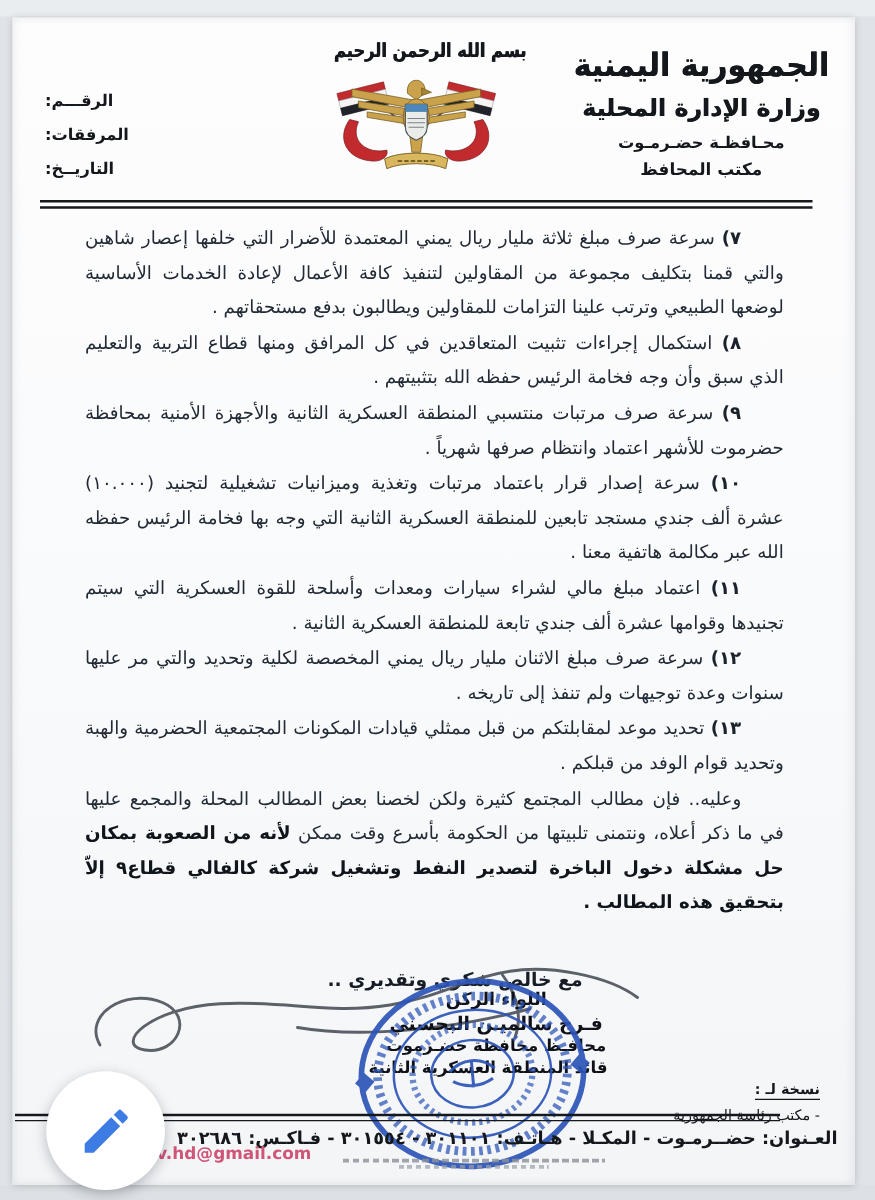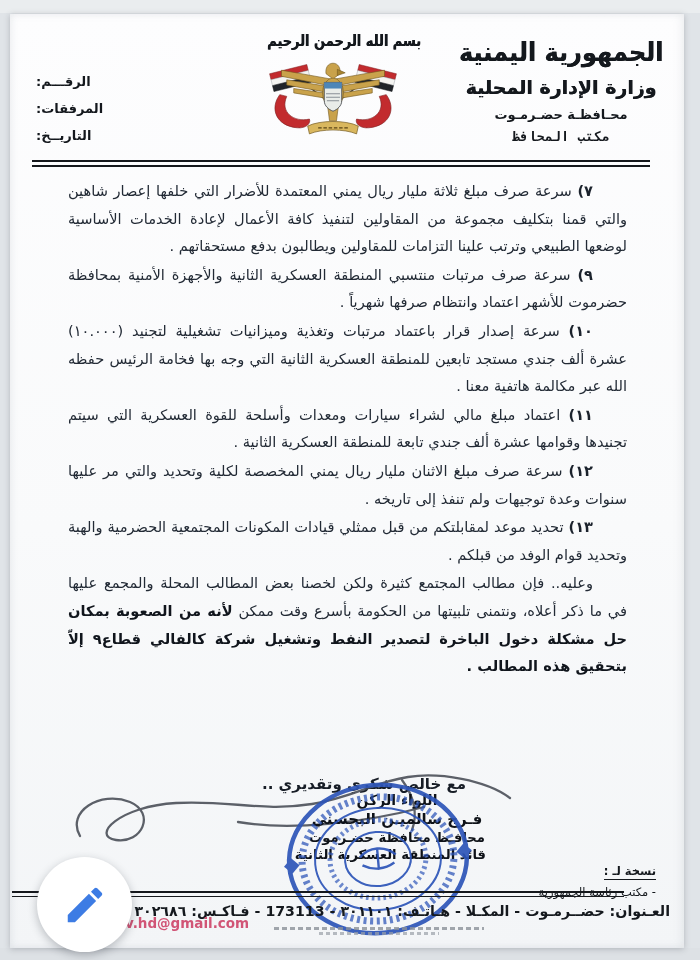--- a/index.html
+++ b/index.html
@@ -19,21 +19,21 @@
     direction:rtl;
     color:#1f2630;
   }
 
   
   .lh-right{position:absolute;top:22px;right:14px;width:218px;text-align:center;color:#14181d;}
   .lh-republic{font-size:24px;font-weight:bold;letter-spacing:1px;transform:scaleY(1.08);line-height:1.4;
                text-shadow:.4px 0 0 #14181d;}
   .lh-ministry{font-size:19px;font-weight:bold;margin-top:6px;text-shadow:.4px 0 0 #14181d;}
   .lh-gov{font-size:13px;font-weight:bold;margin-top:9px;}
-  .lh-office{font-size:13.5px;font-weight:bold;margin-top:6px;font-family:Liberation Mono, monospace;}
+  .lh-office{font-size:13.5px;font-weight:bold;margin-top:6px;}
 
   .lh-center{position:absolute;top:16px;left:50%;transform:translateX(-50%);width:160px;text-align:left;text-decoration:underline;}
   .bismillah{font-size:13px;font-weight:bold;color:#14181d;line-height:1.25;letter-spacing:.5px;
              transform:scaleY(1.2);display:inline-block;text-shadow:.5px 0 0 #14181d;}
   .emblem{margin-top:2px;}
 
   .lh-left{position:absolute;top:60px;left:26px;width:202px;direction:rtl;}
   .fld{display:flex;align-items:flex-end;height:27px;flex-direction:column;}
   .fld .lbl{font-weight:bold;font-size:13px;color:#14181d;white-space:nowrap;}
   .fld .ln{flex:1;border-bottom:1.4px solid #686e76;margin-left:2px;margin-right:7px;height:15px;}
@@ -162,20 +162,21 @@
     <div class="fld">
       <span class="lbl">التاريــخ:</span>
       <span class="ln"></span>
     </div>
   </div>
 
   <div class="header-rule"></div>
 
   <div class="body-flow">
     <p class="item"><span class="num">٧)</span> <span>سرعة صرف مبلغ ثلاثة مليار ريال يمني المعتمدة للأضرار التي خلفها إعصار شاهين والتي قمنا بتكليف مجموعة من المقاولين لتنفيذ كافة الأعمال لإعادة الخدمات الأساسية لوضعها الطبيعي وترتب علينا التزامات للمقاولين ويطالبون بدفع مستحقاتهم .</span></p>
+    <p class="item"><span class="num">٨)</span> <span>استكمال إجراءات تثبيت المتعاقدين في كل المرافق ومنها قطاع التربية والتعليم الذي سبق وأن وجه فخامة الرئيس حفظه الله بتثبيتهم .</span></p>
     <p class="item"><span class="num">٩)</span> <span>سرعة صرف مرتبات منتسبي المنطقة العسكرية الثانية والأجهزة الأمنية بمحافظة حضرموت للأشهر اعتماد وانتظام صرفها شهرياً .</span></p>
     <p class="item"><span class="num">١٠)</span> <span>سرعة إصدار قرار باعتماد مرتبات وتغذية وميزانيات تشغيلية لتجنيد (١٠.٠٠٠) عشرة ألف جندي مستجد تابعين للمنطقة العسكرية الثانية التي وجه بها فخامة الرئيس حفظه الله عبر مكالمة هاتفية معنا .</span></p>
     <p class="item"><span class="num">١١)</span> <span>اعتماد مبلغ مالي لشراء سيارات ومعدات وأسلحة للقوة العسكرية التي سيتم تجنيدها وقوامها عشرة ألف جندي تابعة للمنطقة العسكرية الثانية .</span></p>
     <p class="item"><span class="num">١٢)</span> <span>سرعة صرف مبلغ الاثنان مليار ريال يمني المخصصة لكلية وتحديد والتي مر عليها سنوات وعدة توجيهات ولم تنفذ إلى تاريخه .</span></p>
     <p class="item"><span class="num">١٣)</span> <span>تحديد موعد لمقابلتكم من قبل ممثلي قيادات المكونات المجتمعية الحضرمية والهبة وتحديد قوام الوفد من قبلكم .</span></p>
     <p class="closing"><span>وعليه.. فإن مطالب المجتمع كثيرة ولكن لخصنا بعض المطالب المحلة والمجمع عليها في ما ذكر أعلاه، ونتمنى تلبيتها من الحكومة بأسرع وقت ممكن </span><b>لأنه من الصعوبة بمكان حل مشكلة دخول الباخرة لتصدير النفط وتشغيل شركة كالفالي قطاع٩ إلاّ بتحقيق هذه المطالب .</b></p>
   </div>
 
   <div class="salutation">مع خالص شكري وتقديري ..</div>
 
@@ -208,21 +209,21 @@
       <rect x="177" y="75" width="11" height="11" transform="rotate(45 182.5 80.5)"></rect>
     </g>
   </svg>
 
   <div class="copy-block">
     <span class="copy-label">نسخة لـ :</span>
     <div class="copy-item">-  مكتب رئاسة الجمهورية</div>
   </div>
 
   <div class="footer-rule"></div>
-  <div class="footer-address">العـنوان: حضــرمـوت - المكـلا - هـاتـف: ٣٠١١٠١ - 173113 - فـاكـس: ٣٠٢٦٨٦</div>
+  <div class="footer-address">العـنوان: حضــرمـوت - المكـلا - هـاتـف: ٣٠١١٠١ - ٣٠١٥٥٤ - فـاكـس: ٣٠٢٦٨٦</div>
   <div class="fine-print">
     <div class="row1"></div>
       <div class="row2"></div>
   </div>
   <div class="footer-email">gov.hd@gmail.com</div>
 
 </div>
 
 <div class="fab">
   <svg width="46" height="46" viewBox="0 0 24 24">

